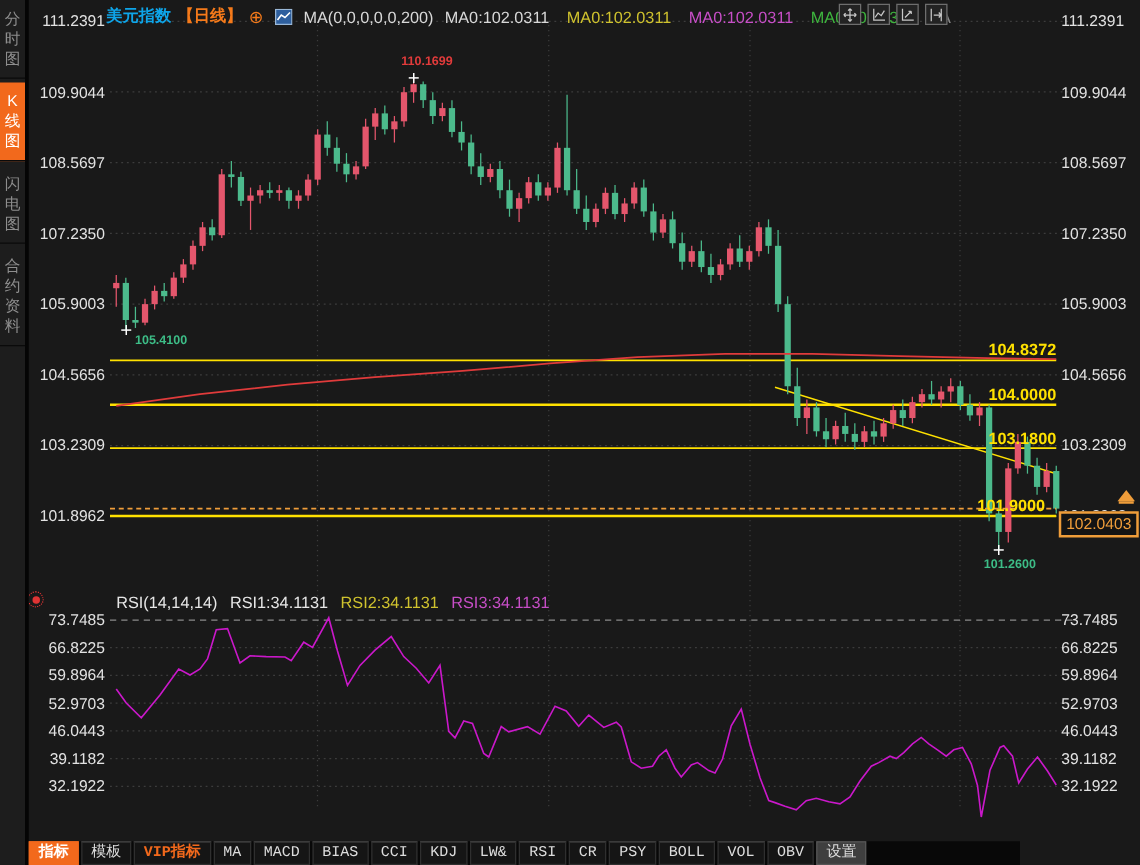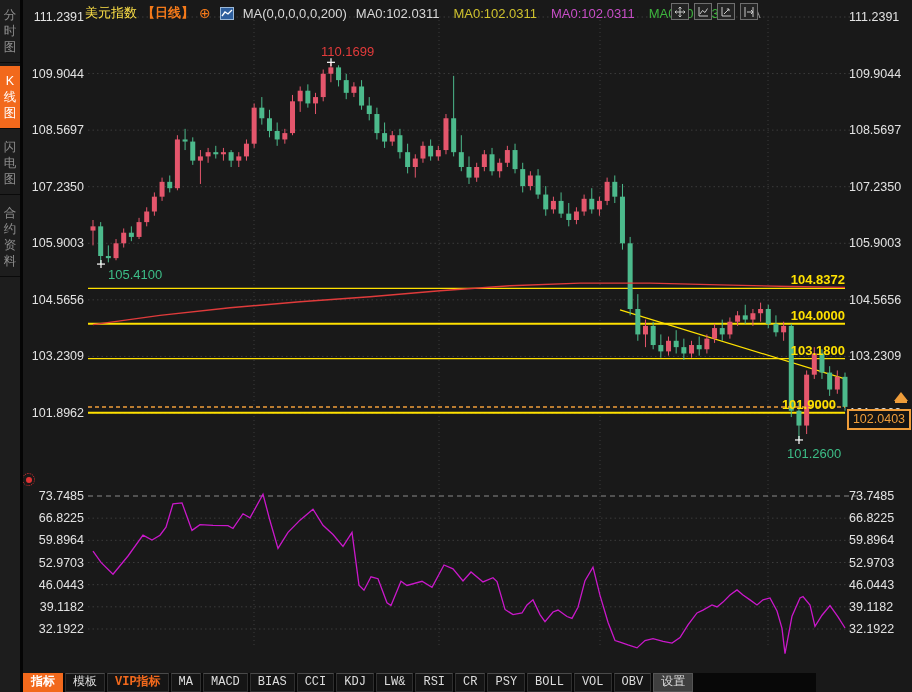--- a/index.html
+++ b/index.html
@@ -7,34 +7,34 @@
        font-family:"Liberation Sans","DejaVu Sans",sans-serif;-webkit-font-smoothing:antialiased;}
   #stage{position:absolute;inset:0;width:816px;height:692px;}
   
   #sidebar{position:absolute;left:0;top:0;bottom:0;width:20px;background:#1d1d1d;border-right:3px solid #050505;z-index:6;}
   .side-tab{width:20px;text-align:center;font-size:12.5px;line-height:16px;padding:7px 0;color:#8e8e8e;
             word-break:break-all;margin-bottom:3px;border-bottom:1px solid #0a0a0a;cursor:pointer;}
   .side-tab.active{background:#f2691c;color:#fff;}
   
   #header{position:absolute;left:85px;top:3px;height:20px;display:flex;align-items:center;gap:9px;
           font-size:13px;white-space:nowrap;z-index:5;}
-  .title{color:#fde047;font-weight:normal;}
+  .title{color:#0ea5e9;font-weight:bold;}
   .period{color:#f57a1a;font-weight:bold;}
   .plus{color:#f57a1a;font-size:14px;}
   .ma-formula{color:#d8d8d8;}
   .ma-val{font-size:13px;}
   .ma-suffix{color:#8a8a8a;}
   #tr-icons{position:absolute;right:58px;top:3px;display:flex;gap:5px;z-index:5;}
   .ticon{width:16px;height:15px;background:#232323;border:1px solid #6e6e6e;display:flex;align-items:center;justify-content:center;cursor:pointer;}
   
   .axlab{position:absolute;font-size:12.5px;color:#e2e2e2;z-index:3;}
   .axlab.left{left:24px;width:60px;text-align:right;}
   .axlab.right{left:849px;width:62px;text-align:left;}
   
-  .anno{position:absolute;font-size:13px;font-weight:normal;z-index:4;white-space:nowrap;}
+  .anno{position:absolute;font-size:10px;font-weight:bold;z-index:4;white-space:nowrap;}
   .anno.red{color:#e23b3b;}
   .anno.green{color:#3dbd87;}
   .lvl-label{position:absolute;left:773px;width:72px;text-align:right;font-size:13px;font-weight:bold;color:#ffe100;z-index:4;}
   #price-box{position:absolute;left:847px;width:60px;height:17px;border:2px solid #ef9d3a;background:#141414;
              color:#ef9d3a;font-size:12.5px;text-align:center;line-height:17px;z-index:5;}
   #price-arrow{position:absolute;left:894px;width:0;height:0;border-left:7px solid transparent;border-right:7px solid transparent;
                border-bottom:9px solid #ef9d3a;z-index:5;}
   #price-arrow:after{content:"";position:absolute;left:-6px;top:9px;width:12px;height:2px;background:#ef9d3a;}
   
   #rsi-header{position:absolute;left:93px;top:474px;font-size:13px;display:flex;gap:10px;z-index:4;white-space:nowrap;}
@@ -391,20 +391,26 @@
       <div class="lvl-label" style="top: 342.586px;">103.1800</div>
       <div class="lvl-label" style="top: 396.839px; text-align: center;">101.9000</div>
     </div>
 
   <div id="price-box" style="top: 408.892px;">102.0403</div>
   <div id="price-arrow" style="top: 391.892px;"></div>
 
   <div id="rsi-icon">
       <i></i>
     </div>
+  <div id="rsi-header">
+    <span style="color:#e6e6e6;">RSI(14,14,14)</span>
+    <span style="color:#e6e6e6;">RSI1:34.1131</span>
+    <span style="color:#cfc22e;">RSI2:34.1131</span>
+    <span style="color:#c74ec7;">RSI3:34.1131</span>
+  </div>
 
   <div id="tabbar">
       <div class="btab active">指标</div>
       <div class="btab">模板</div>
       <div class="btab vip">VIP指标</div>
       <div class="btab">MA</div>
       <div class="btab">MACD</div>
       <div class="btab">BIAS</div>
       <div class="btab">CCI</div>
       <div class="btab">KDJ</div>

